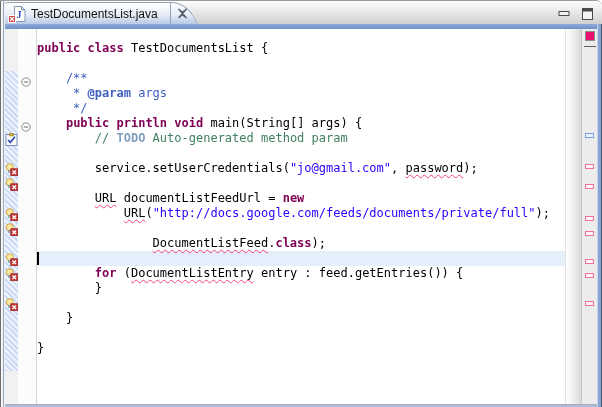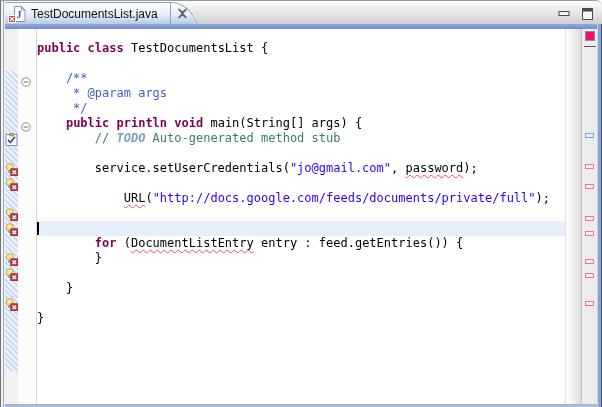--- a/index.html
+++ b/index.html
@@ -50,23 +50,23 @@
   .fold-icon { position:absolute; left:16px; width:10px; height:10px; }
   
   .code { position:absolute; left:32px; top:0; width:528px; bottom:0; overflow:hidden;
     padding-top:12px; font-family:"DejaVu Sans Mono","Liberation Mono",monospace;
     font-size:12px; color:#000; }
   .code-line { height:15px; line-height:15px; white-space:pre; }
   .code-line.hl { background:#e5eefb; }
   .t-k { color:#7f0055; font-weight:bold; }
   .t-s { color:#2a00ff; }
   .t-d { color:#3f5fbf; }
-  .t-g { color:#3f5fbf; font-weight:normal; }
+  .t-g { color:#3f5fbf; font-weight:bold; }
   .t-c { color:#3f7f5f; }
-  .t-t { color:#7f9fbf; font-weight:bold;font-style:italic; }
+  .t-t { color:#7f9fbf; font-weight:bold; }
   .t-f { color:#0000c0; font-style:italic; }
   .t-p { color:#000; }
   .t-e { color:#000; text-decoration:underline; text-decoration-style:wavy;
     text-decoration-color:#f5447a; text-decoration-thickness:1px; text-underline-offset:2px; }
   .caret { display:inline-block; width:2px; height:13px; background:#000; vertical-align:middle; }
   
   .vscroll { position:absolute; left:560px; top:0; bottom:0; width:16px;
     background:linear-gradient(90deg,#ffffff,#f1f1f1 45%,#d9d9d9);
     border-left:1px solid #e2e2e2; }
   .overview-ruler { position:absolute; left:576px; top:0; bottom:0; width:16px;
@@ -173,26 +173,28 @@
           </svg></span>
       </div>
     <div class="fold-bar"></div>
     <div class="code">
         <div class="code-line"><span class="t-k">public</span><span class="t-p"> </span><span class="t-k">class</span><span class="t-p"> TestDocumentsList {</span></div>
         <div class="code-line"></div>
         <div class="code-line"><span class="t-d">    /**</span></div>
         <div class="code-line"><span class="t-d">     * </span><span class="t-g">@param</span><span class="t-d"> args</span></div>
         <div class="code-line"><span class="t-d">     */</span></div>
         <div class="code-line"><span class="t-p">    </span><span class="t-k">public</span><span class="t-p"> </span><span class="t-k">println</span><span class="t-p"> </span><span class="t-k">void</span><span class="t-p"> main(String[] args) {</span></div>
-        <div class="code-line"><span class="t-p">        </span><span class="t-c">// </span><span class="t-t">TODO</span><span class="t-c"> Auto-generated method stub</span></div>
+        <div class="code-line"><span class="t-p">        </span><span class="t-c">// </span><span class="t-t">TODO</span><span class="t-c"> Auto-generated method param</span></div>
         <div class="code-line"></div>
         <div class="code-line"><span class="t-p">        service.setUserCredentials(</span><span class="t-s">"jo@gmail.com"</span><span class="t-p">, </span><span class="t-e">password</span><span class="t-p">);</span></div>
         <div class="code-line"></div>
+        <div class="code-line"><span class="t-p">        </span><span class="t-e">URL</span><span class="t-p"> documentListFeedUrl = </span><span class="t-k">new</span></div>
         <div class="code-line"><span class="t-p">            </span><span class="t-e">URL</span><span class="t-p">(</span><span class="t-s">"http://docs.google.com/feeds/documents/private/full"</span><span class="t-p">);</span></div>
         <div class="code-line"></div>
+        <div class="code-line"><span class="t-p">                </span><span class="t-e">DocumentListFeed</span><span class="t-p">.</span><span class="t-k">class</span><span class="t-p">);</span></div>
         <div class="code-line hl"><span class="caret"></span></div>
         <div class="code-line"><span class="t-p">        </span><span class="t-k">for</span><span class="t-p"> (</span><span class="t-e">DocumentListEntry</span><span class="t-p"> entry : feed.getEntries()) {</span></div>
         <div class="code-line"><span class="t-p">        }</span></div>
         <div class="code-line"></div>
         <div class="code-line"><span class="t-p">    }</span></div>
         <div class="code-line"></div>
         <div class="code-line"><span class="t-p">}</span></div>
       </div>
     <div class="vscroll"></div>
     <div class="overview-ruler">

